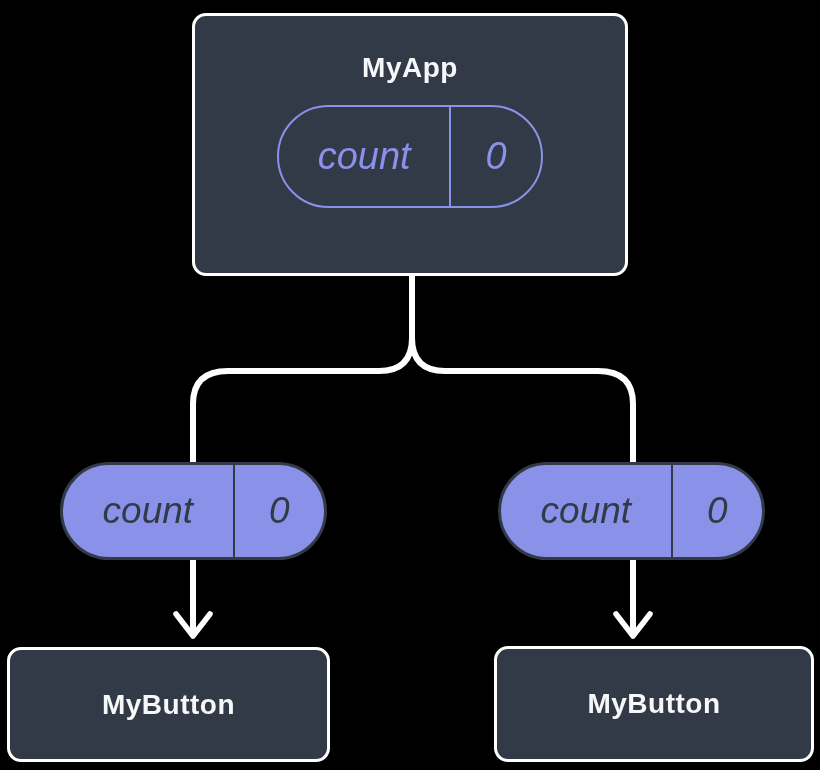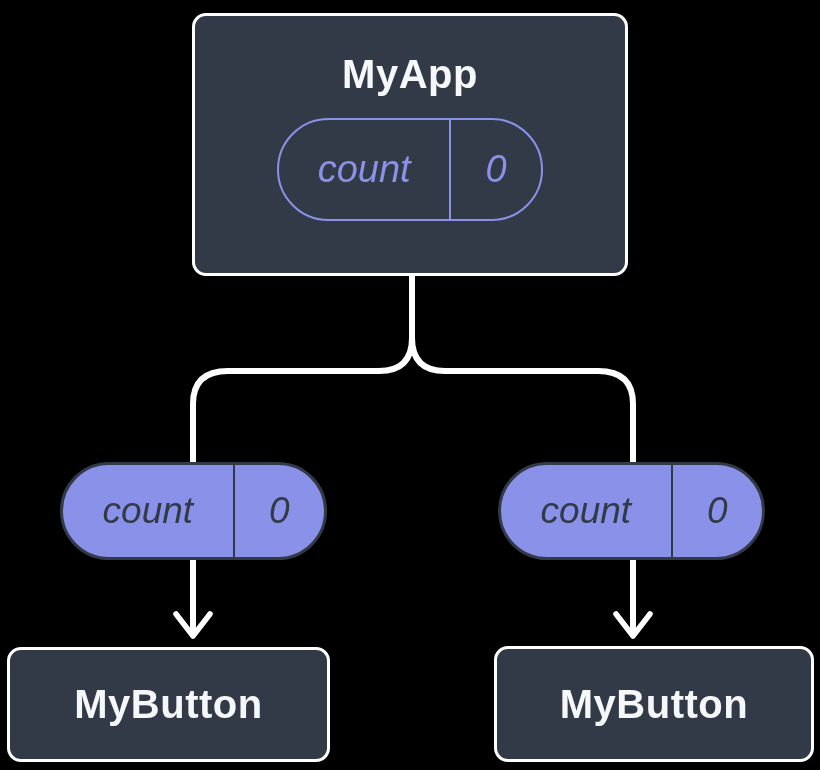--- a/index.html
+++ b/index.html
@@ -31,21 +31,21 @@
   }
   .node-root {
     left: 192px; top: 13px;
     width: 436px; height: 263px;
     display: flex;
     flex-direction: column;
     align-items: center;
   }
   .node-title {
     margin-top: 36px;
-    font-size: 40px;
+    font-size: 28px;
     font-weight: bold;
     color: #F6F7F9;
     letter-spacing: 0.5px;
   }
   .node-leaf {
     display: flex;
     align-items: center;
     justify-content: center;
   }
   .node-leaf .node-title { margin-top: 0; }

